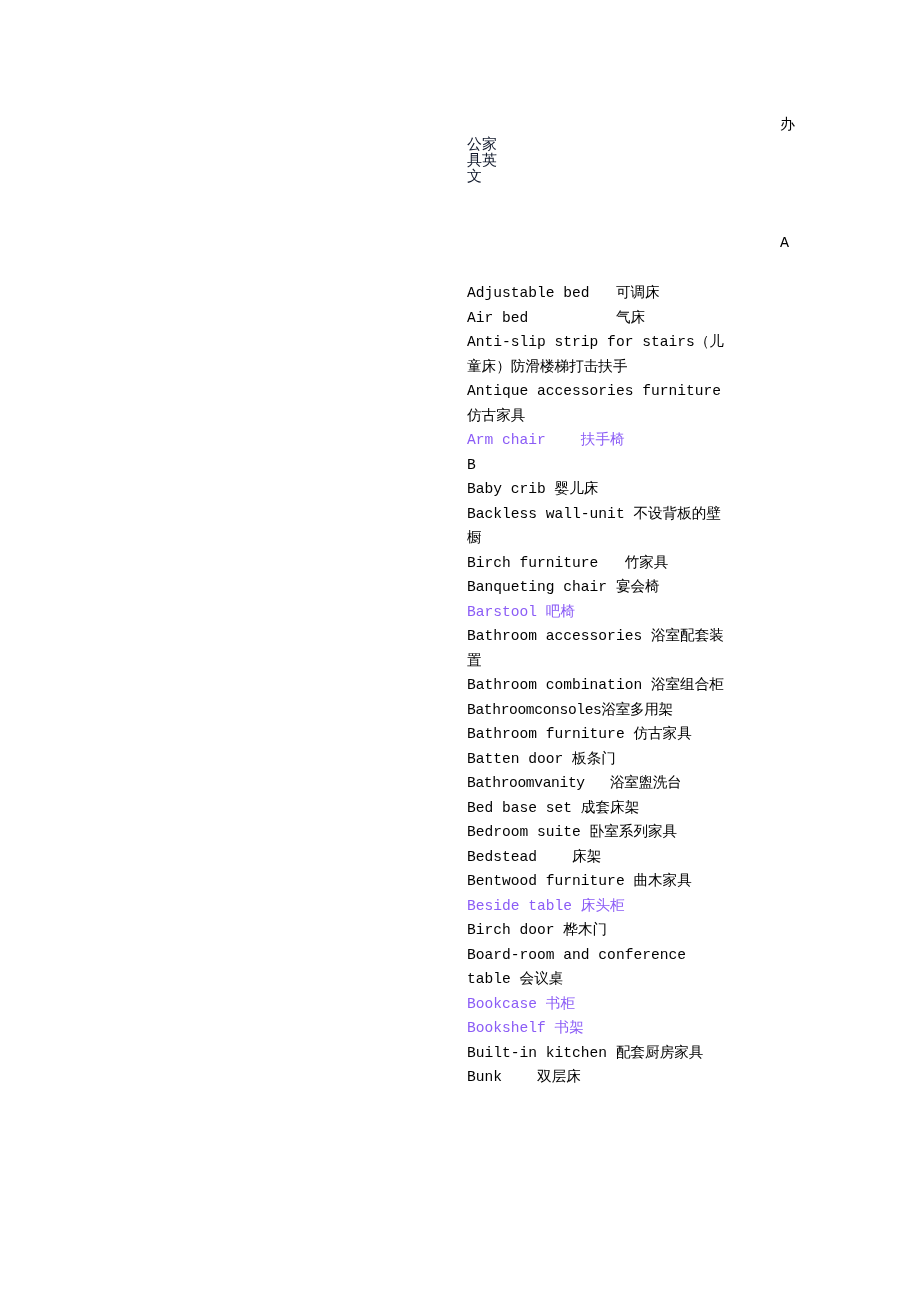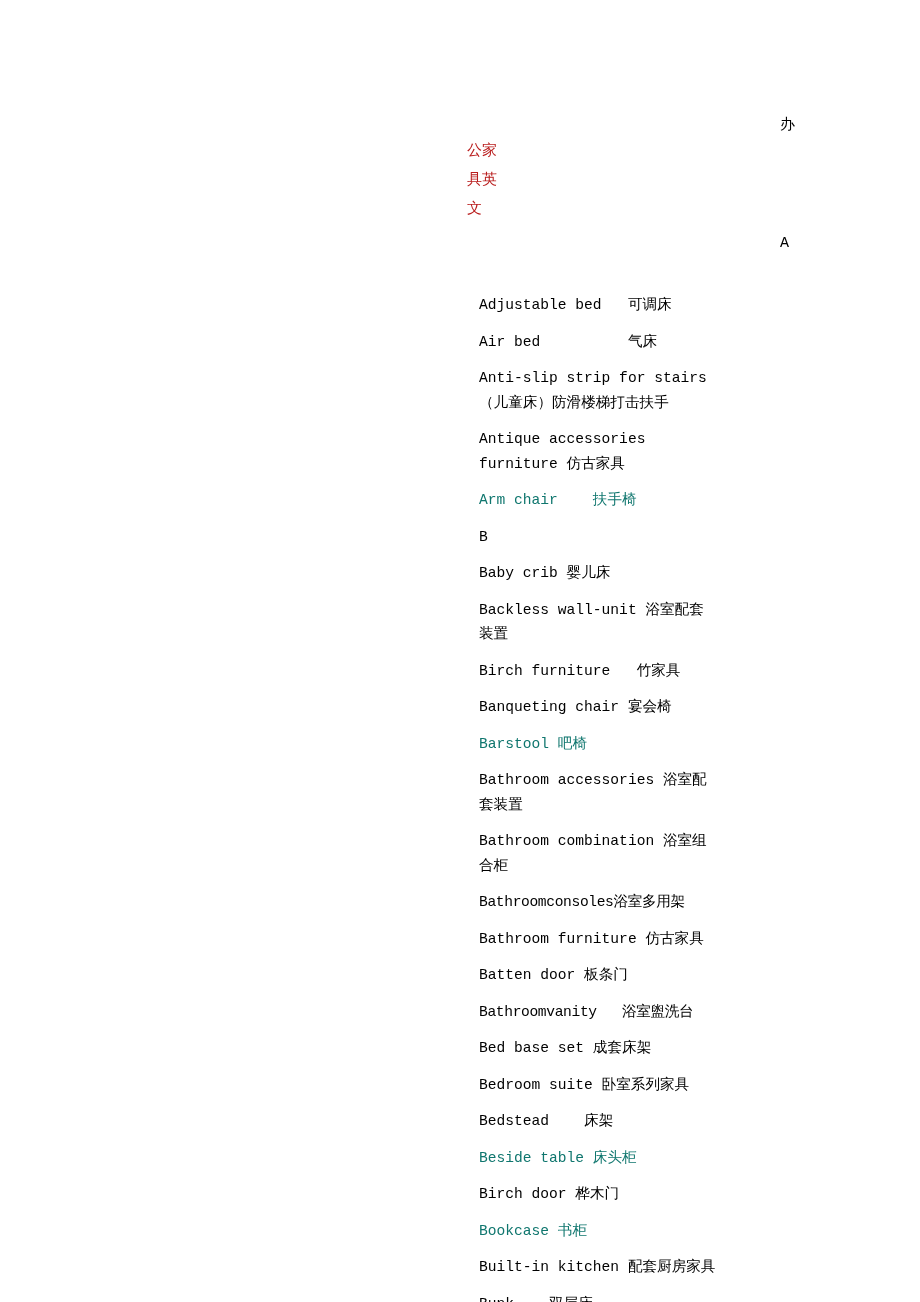--- a/index.html
+++ b/index.html
@@ -32,23 +32,23 @@
     white-space: nowrap;
   }
   
   .title-col {
     position: absolute;
     left: 467px;
     top: 136px;
     width: 40px;
     font-family: "DejaVu Serif", "Liberation Serif", serif;
     font-size: 15px;
-    line-height: 29px;
+    line-height: 16px;
     letter-spacing: 0px;
-    color: #b91c1c;
+    color: #0f172a;
     word-break: break-all;
   }
 
   
   .section-marker {
     position: absolute;
     left: 780px;
     top: 232px;
     width: 60px;
     font-family: "Liberation Mono", "DejaVu Sans Mono", monospace;
@@ -62,26 +62,26 @@
     position: absolute;
     left: 467px;
     top: 281px;
     width: 262px;
     font-family: "Liberation Mono", "DejaVu Sans Mono", monospace;
     font-size: 14.6px;
     line-height: 24.5px;
     color: #000000;
   }
   .entry {
-    margin: 12px;
+    margin: 0;
     padding: 0;
     white-space: pre-wrap;
     word-break: break-word;
   }
-  .entry.red { color: #0f766e; }
+  .entry.red { color: #8b5cf6; }
   .entry.tight { letter-spacing: -0.35px; }
 </style>
 </head>
 <body>
 
 <div id="page">
 
   <div class="title-head">办</div>
 
   <div class="title-col">公家具英文</div>
@@ -89,33 +89,36 @@
   <div class="section-marker">A</div>
 
   <div id="glossary">
       <div class="entry">Adjustable bed   可调床</div>
       <div class="entry">Air bed          气床</div>
       <div class="entry">Anti-slip strip for stairs（儿童床）防滑楼梯打击扶手</div>
       <div class="entry">Antique accessories furniture 仿古家具</div>
       <div class="entry red">Arm chair    扶手椅</div>
       <div class="entry">B</div>
       <div class="entry">Baby crib 婴儿床</div>
-      <div class="entry">Backless wall-unit 浴室配套装置</div>
+      <div class="entry">Backless wall-unit 不设背板的壁橱</div>
       <div class="entry">Birch furniture   竹家具</div>
       <div class="entry">Banqueting chair 宴会椅</div>
       <div class="entry red">Barstool 吧椅</div>
       <div class="entry">Bathroom accessories 浴室配套装置</div>
       <div class="entry">Bathroom combination 浴室组合柜</div>
       <div class="entry tight">Bathroomconsoles浴室多用架</div>
       <div class="entry">Bathroom furniture 仿古家具</div>
       <div class="entry">Batten door 板条门</div>
       <div class="entry tight">Bathroomvanity   浴室盥洗台</div>
       <div class="entry">Bed base set 成套床架</div>
       <div class="entry">Bedroom suite 卧室系列家具</div>
       <div class="entry">Bedstead    床架</div>
+      <div class="entry">Bentwood furniture 曲木家具</div>
       <div class="entry red">Beside table 床头柜</div>
       <div class="entry">Birch door 桦木门</div>
+      <div class="entry">Board-room and conference table 会议桌</div>
       <div class="entry red">Bookcase 书柜</div>
+      <div class="entry red">Bookshelf 书架</div>
       <div class="entry">Built-in kitchen 配套厨房家具</div>
       <div class="entry">Bunk    双层床</div>
     </div>
 
 </div>
 
 </body></html>

